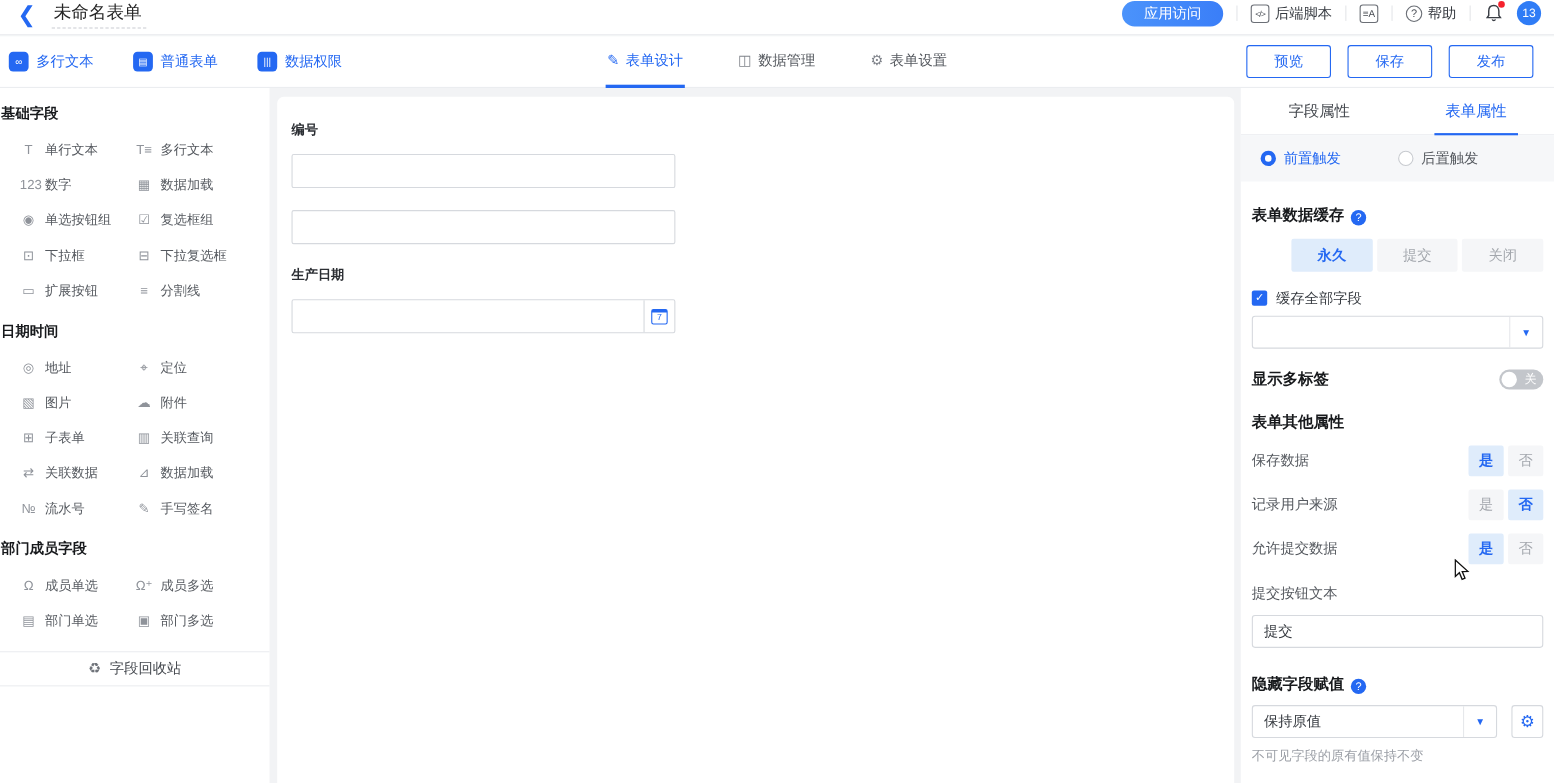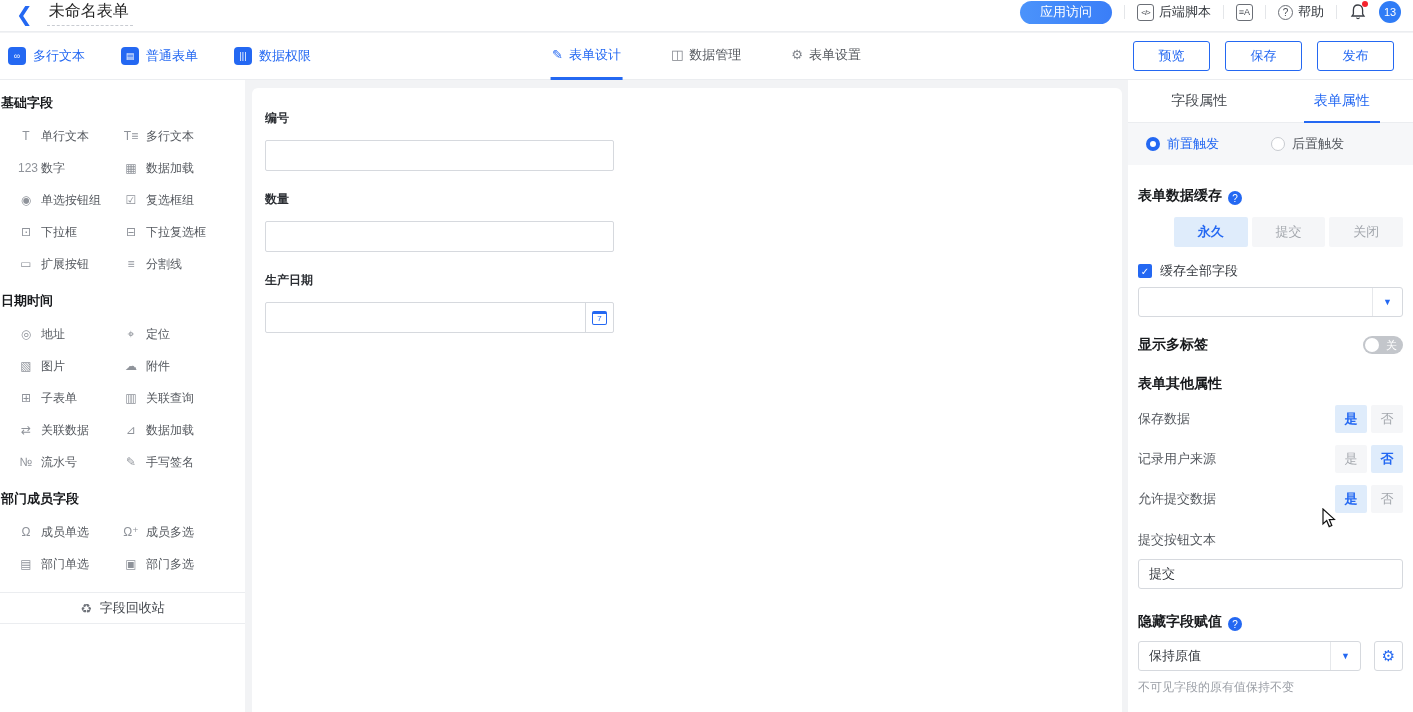--- a/index.html
+++ b/index.html
@@ -301,21 +301,20 @@
 
 <div class="canvas">
   <div class="cv-field">
       <div class="cv-label">编号</div>
       <div class="cv-input">
         <div class="cv-main"></div>
 
       </div>
     </div>
     <div class="cv-field">
-      <div class="cv-label">数量</div>
       <div class="cv-input">
         <div class="cv-main"></div>
 
       </div>
     </div>
     <div class="cv-field">
       <div class="cv-label">生产日期</div>
       <div class="cv-input">
         <div class="cv-main"></div>
         <div class="cv-suffix">

